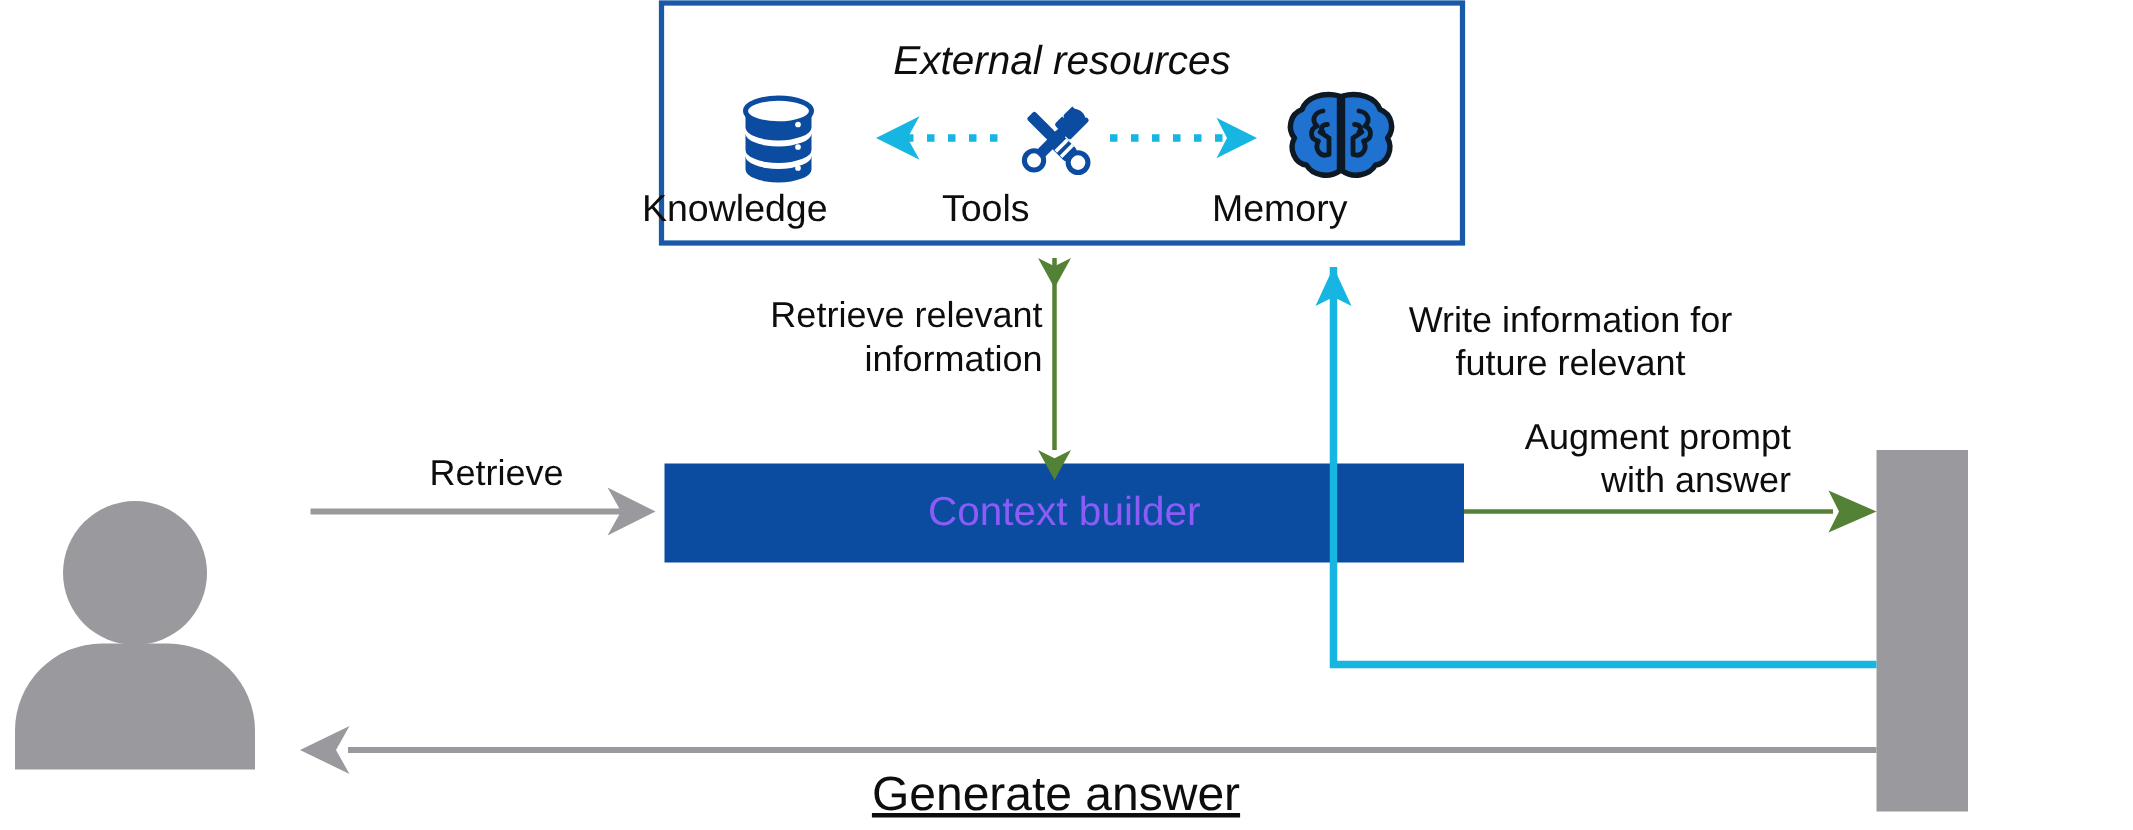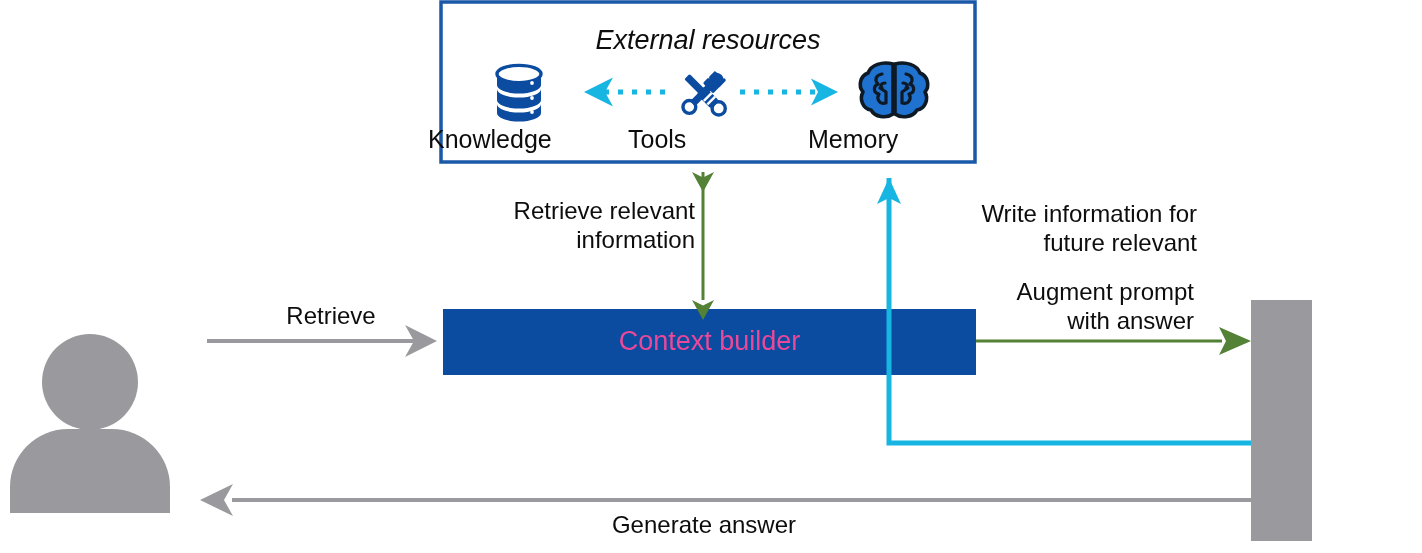--- a/index.html
+++ b/index.html
@@ -52,50 +52,51 @@
     left: 420px;
     top: 196px;
     width: 275px;
     text-align: right;
   }
   .lbl-write {
     font-size: 24px;
     left: 897px;
     top: 199px;
     width: 300px;
-    text-align: right;
+    text-align: center;
   }
   .lbl-augment {
     font-size: 24px;
     left: 944px;
     top: 277px;
     width: 250px;
     text-align: right;
   }
   .lbl-request {
     font-size: 24px;
     left: 240px;
     top: 301px;
     width: 182px;
     text-align: center;
   }
   .lbl-generate {
-    font-size: 24px;
+    font-size: 32px;
     left: 530px;
     top: 510px;
     width: 348px;
     text-align: center;
+    text-decoration: underline;
   }
   .ctx-label {
     position: absolute;
     left: 443px;
     top: 326px;
     width: 533px;
     text-align: center;
-    color: #ec4899;
+    color: #8b5cf6;
     font-size: 27px;
     font-family: "Liberation Sans", sans-serif;
     white-space: pre;
   }
   .llm-label {
     position: absolute;
     left: 1251px;
     top: 404px;
     width: 171px;
     text-align: center;

